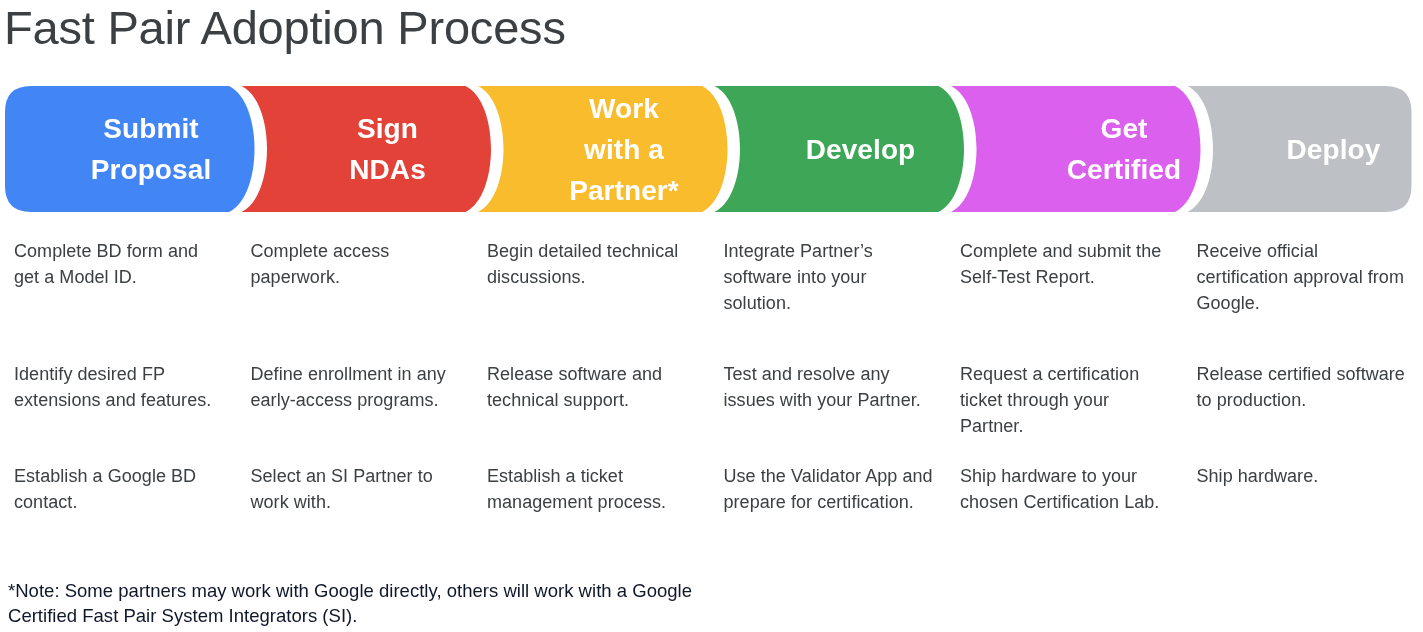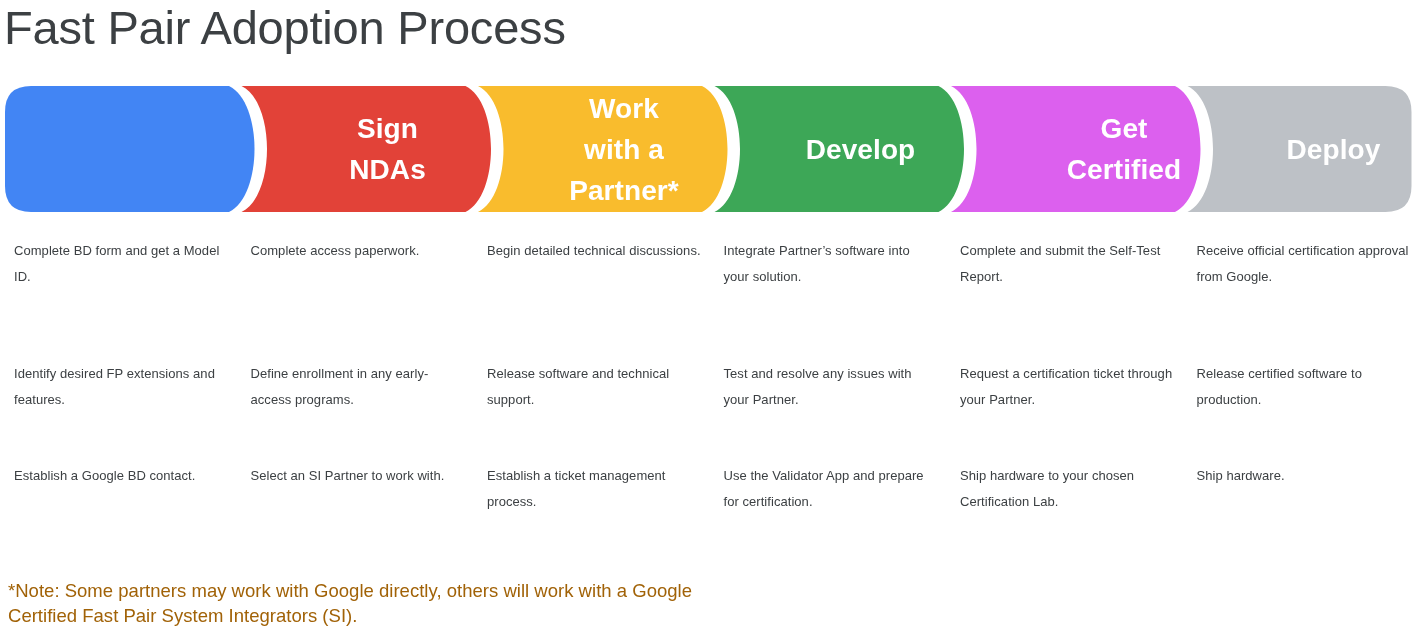--- a/index.html
+++ b/index.html
@@ -81,58 +81,60 @@
     width: 1423px;
     height: 320px;
   }
   .step-col {
     position: absolute;
     top: 0;
     width: 214px;
   }
   .step-item {
     position: absolute;
-    font-size: 13px;
+    font-size: 18px;
     line-height: 26px;
     color: #3c4043;
     letter-spacing: 0.05px;
   }
   .step-item.row0 { top: 0px; }
   .step-item.row1 { top: 123px; }
   .step-item.row2 { top: 225px; }
 
   
   .footnote {
     position: absolute;
     left: 8px;
     top: 578px;
     width: 720px;
     font-size: 18.5px;
     line-height: 25px;
-    color: #a16207;
+    color: #0f172a;
     letter-spacing: 0.02px;
   }
 </style>
 </head>
 <body>
 
 <div id="page">
 
   <div class="page-title">Fast Pair Adoption Process</div>
 
   <div class="ribbon-band">
     <svg class="ribbon-svg" viewBox="0 0 1423 126" preserveAspectRatio="none" id="ribbon-svg">
         <path d="M 31 0 L 229 0 C 263 16.38 263 109.62 229 126 L 31 126 Q 5 126 5 100 L 5 26 Q 5 0 31 0 Z" fill="#4285F4"></path>
         <path d="M 241.5 0 L 465.5 0 C 499.5 16.38 499.5 109.62 465.5 126 L 241.5 126 C 275.5 109.62 275.5 16.38 241.5 0 Z" fill="#E24238"></path>
         <path d="M 478 0 L 702 0 C 736 16.38 736 109.62 702 126 L 478 126 C 512 109.62 512 16.38 478 0 Z" fill="#F9BC2D"></path>
         <path d="M 714.5 0 L 938.5 0 C 972.5 16.38 972.5 109.62 938.5 126 L 714.5 126 C 748.5 109.62 748.5 16.38 714.5 0 Z" fill="#3DA757"></path>
         <path d="M 951 0 L 1175 0 C 1209 16.38 1209 109.62 1175 126 L 951 126 C 985 109.62 985 16.38 951 0 Z" fill="#DC60EE"></path>
         <path d="M 1187.5 0 L 1385.5 0 Q 1411.5 0 1411.5 26 L 1411.5 100 Q 1411.5 126 1385.5 126 L 1187.5 126 C 1221.5 109.62 1221.5 16.38 1187.5 0 Z" fill="#BDC1C6"></path>
       </svg>
     <div class="ribbon-labels" id="ribbon-labels">
+        <div class="ribbon-label" style="left: 39px; width: 224px;">Submit
+Proposal</div>
         <div class="ribbon-label" style="left: 512px; width: 224px;">Work
 with a
 Partner*</div>
         <div class="ribbon-label" style="left: 275.5px; width: 224px;">Sign
 NDAs</div>
         <div class="ribbon-label" style="left: 748.5px; width: 224px;">Develop</div>
         <div class="ribbon-label" style="left: 1012px; width: 224px;">Get
 Certified</div>
         <div class="ribbon-label" style="left: 1221.5px; width: 224px;">Deploy</div>
       </div>

